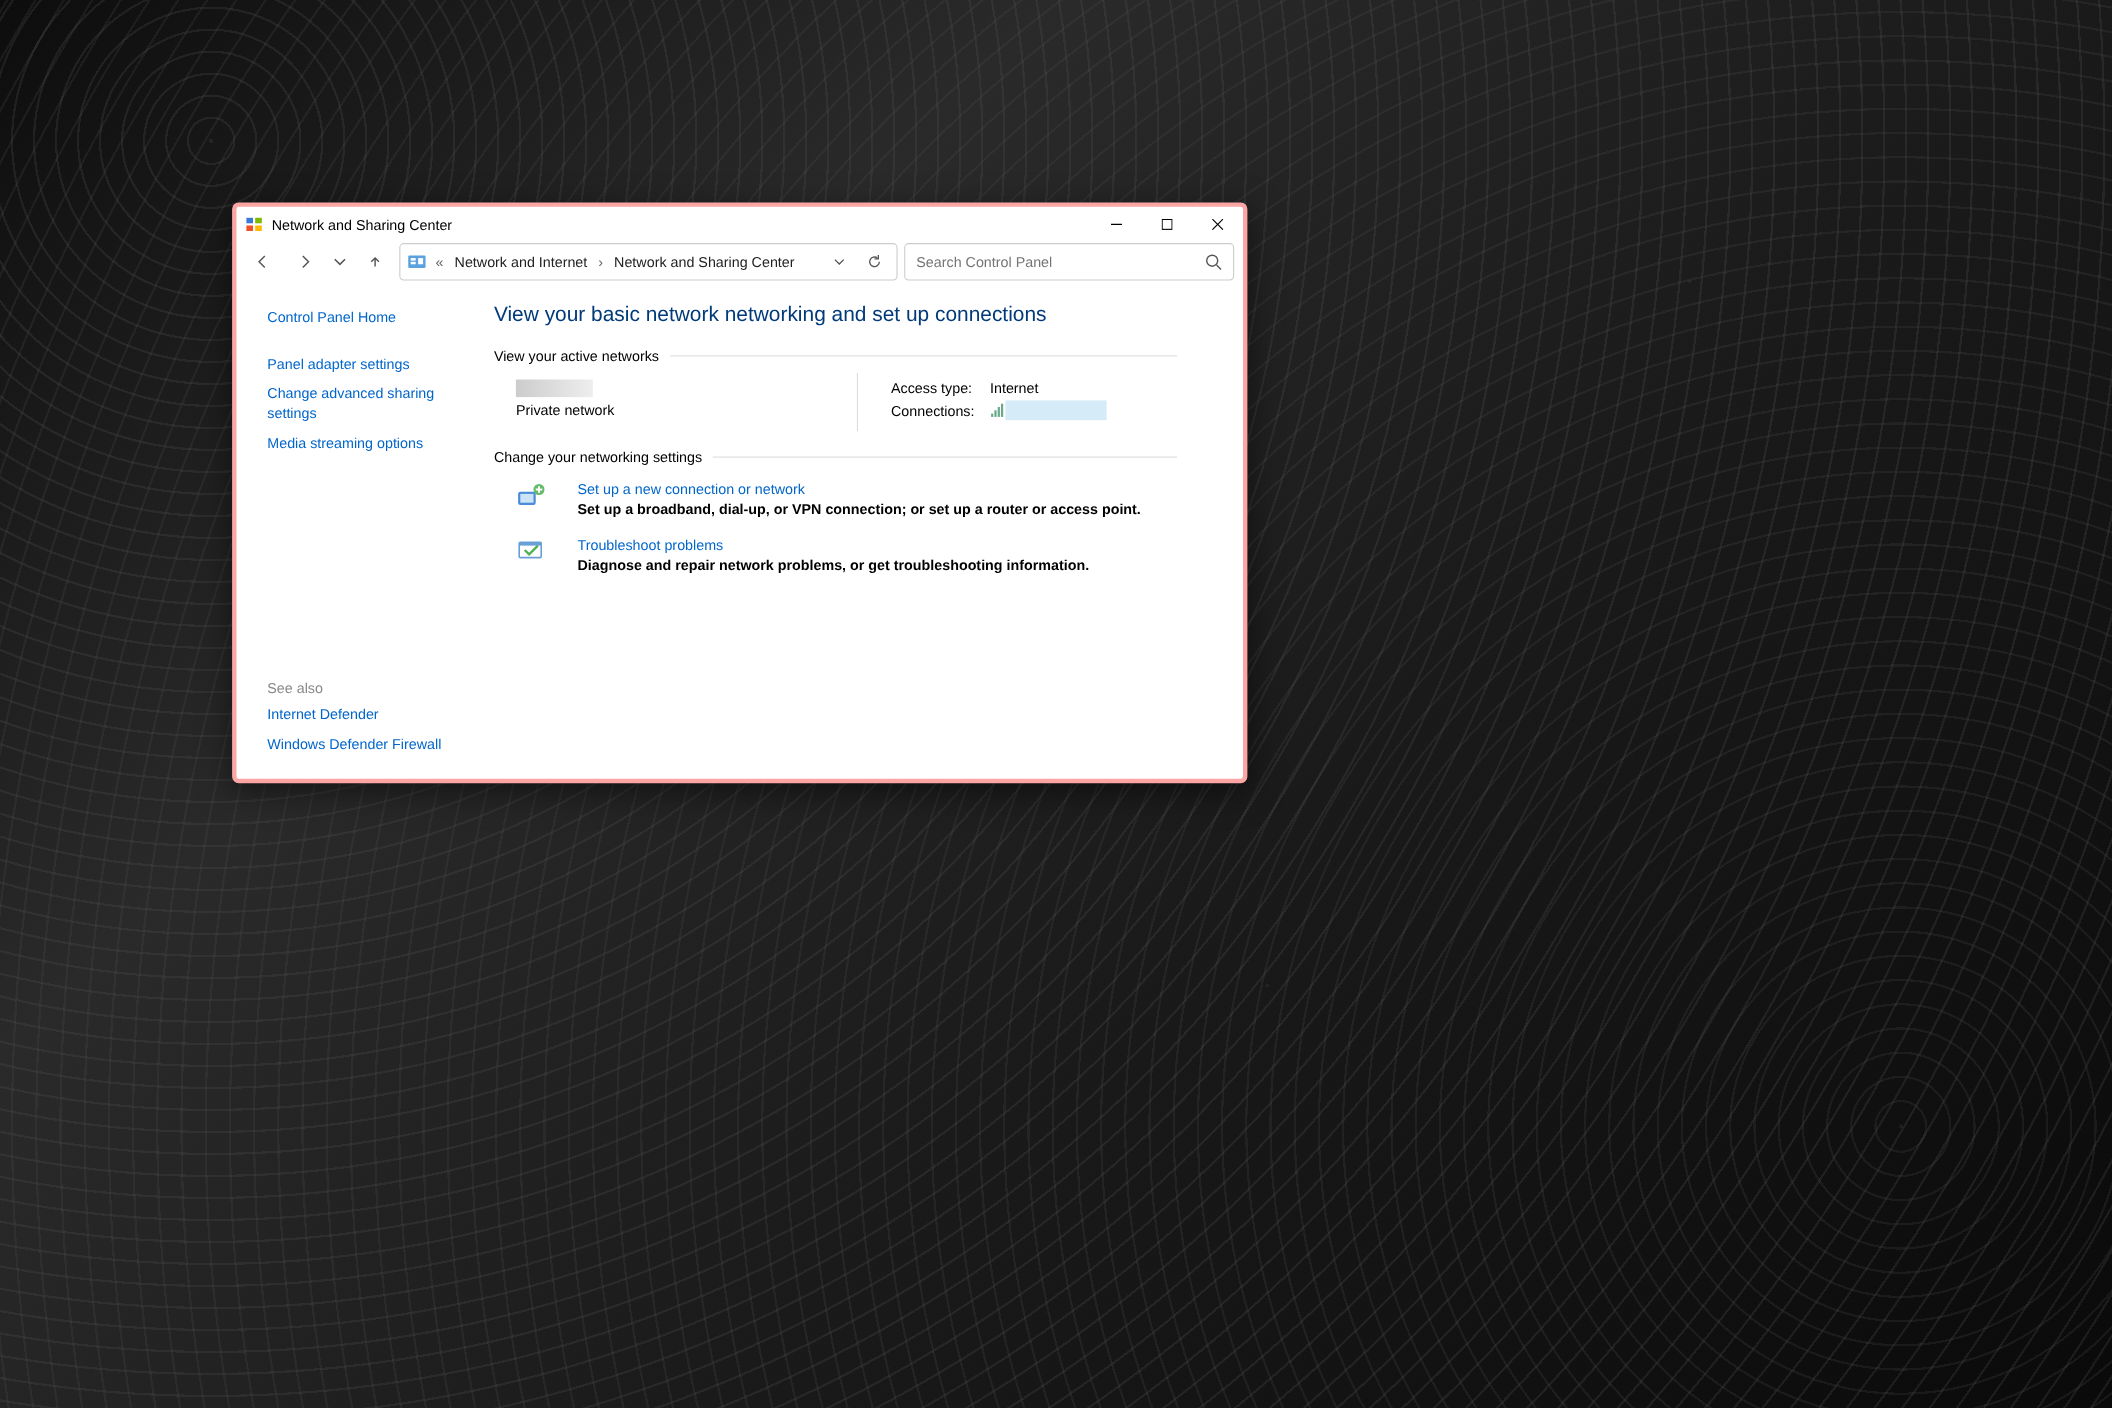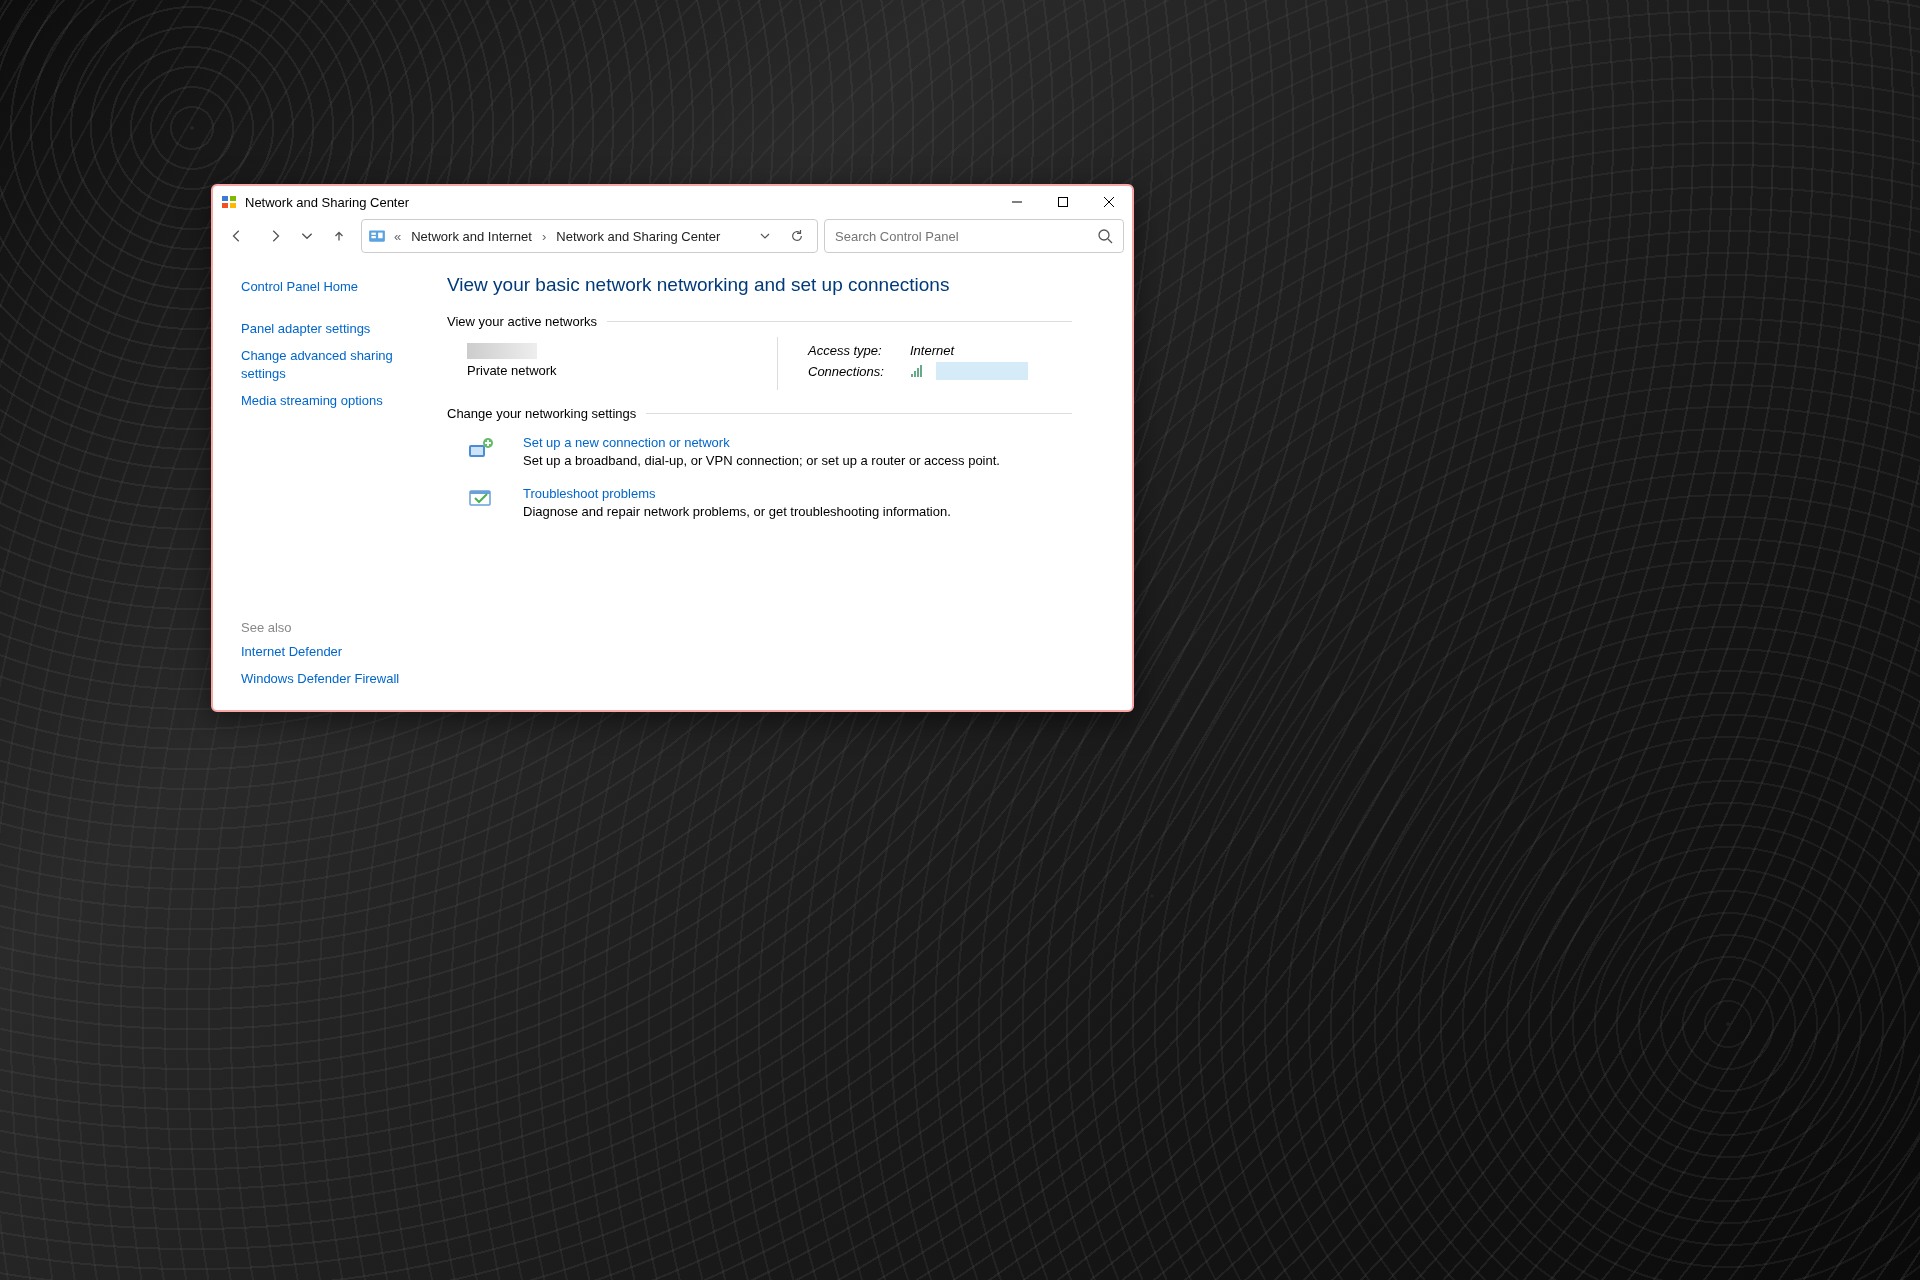--- a/index.html
+++ b/index.html
@@ -15,21 +15,21 @@
       linear-gradient(135deg, #0d0d0d 0%, #2a2a2a 30%, #1a1a1a 60%, #0a0a0a 100%);
     position: relative;
   }
   .window {
     position: absolute;
     left: 211px;
     top: 184px;
     width: 923px;
     height: 528px;
     background: #ffffff;
-    border: 2px solid #fca5a5;
+    border: 4px solid #fca5a5;
     border-radius: 6px;
     box-shadow: 0 8px 30px rgba(0,0,0,0.5);
     display: flex;
     flex-direction: column;
     overflow: hidden;
   }
   .titlebar {
     height: 32px;
     display: flex;
     align-items: center;
@@ -126,31 +126,31 @@
   }
   .netleft { flex:0 0 280px; }
   .netname-redact {
     width:70px; height:16px;
     background: linear-gradient(90deg,#ccc,#eee);
     margin-bottom:4px;
   }
   .nettype { font-size:13px; color:#000;}
   .netdiv { width:1px; background:#ddd; margin: -6px 0;}
   .netright { flex:1; font-size:13px; color:#000;}
-  .kvrow { display:flex; align-items:center; gap:12px; margin-bottom:4px;font-style:italic;}
+  .kvrow { display:flex; align-items:center; gap:0; margin-bottom:4px;}
   .kvrow .k { width:90px; }
   .wifi-icon { width:14px; height:14px; display:inline-flex; }
   .conn-redact { display:inline-block; width:92px; height:18px; background:#d5ecf8; vertical-align:middle;}
   .task {
     display:flex; gap:28px; margin: 0 0 18px 20px;
   }
   .task .ticon { width:28px; height:28px; flex:0 0 28px; display:flex; align-items:center; justify-content:center;}
   .task .tbody { font-size:13px; }
   .task .tlink { color:#0066cc; cursor:pointer; }
-  .task .tdesc { color:#000; margin-top:3px;}
+  .task .tdesc { color:#000; margin-top:3px;font-weight:bold;}
 </style>
 </head>
 <body>
 
 <div class="window">
 
   <div class="titlebar">
     <span class="icon">
       <svg viewBox="0 0 16 16">
           <rect x="1" y="2" width="6" height="5" fill="#3a7bd5"></rect>

